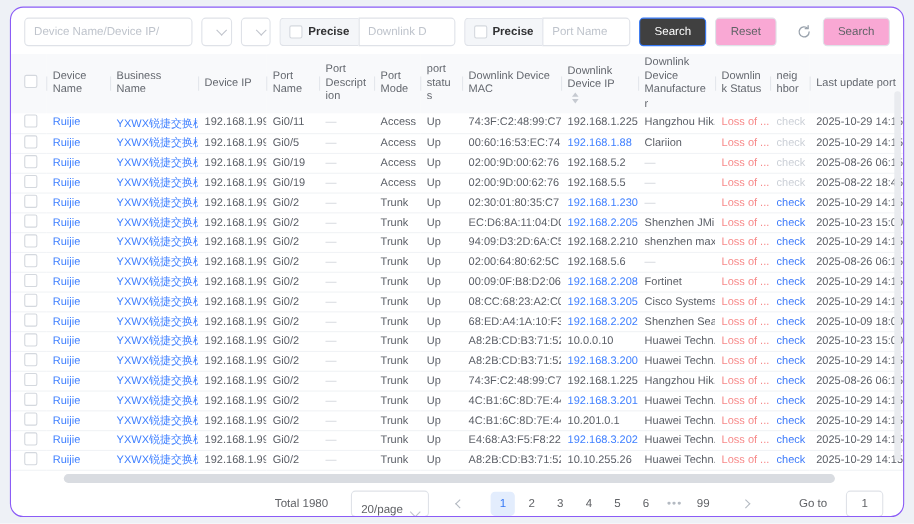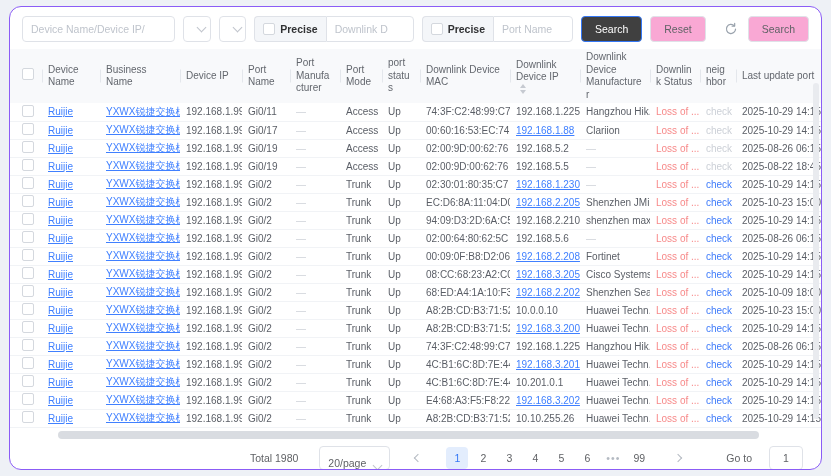--- a/index.html
+++ b/index.html
@@ -83,21 +83,21 @@
   th:not(:first-child) .th-inner::before {
     content: ""; position: absolute; left: 0; top: 50%; transform: translateY(-50%);
     width: 1px; height: 13px; background: #e4e7ec;
   }
   td {
     font-size: 10px; color: #5a5e66; height: 18px;
     border-bottom: 1px solid #f1f3f6; padding: 0 6px;
     white-space: nowrap; overflow: hidden; vertical-align: middle;
   }
   td.cb-cell, th.cb-cell { padding: 0 0 0 12px; }
-  .link { color: #4080ff; cursor: pointer; text-decoration: underline; }
+  .link { color: #4080ff; cursor: pointer; }
   .dash { color: #ced2d9; }
   .danger { color: #f78989; }
   .check-off { color: #ccd0d7; }
   .check-on { color: #3e7bfa; cursor: pointer; }
   .sort { display: inline-flex; flex-direction: column; margin-left: 4px; gap: 2px; cursor: pointer; }
   .sort i { display: block; width: 0; height: 0; border-left: 3.5px solid transparent; border-right: 3.5px solid transparent; }
   .sort .up { border-bottom: 4px solid #c6cad1; }
   .sort .down { border-top: 4px solid #c6cad1; }
   .vscroll {
     position: absolute; right: 2px; top: 34px; width: 6px; height: 336px;
@@ -218,21 +218,21 @@
                 <span>Device IP</span>
               </div>
             </th>
             <th>
               <div class="th-inner">
                 <span>Port Name</span>
               </div>
             </th>
             <th>
               <div class="th-inner">
-                <span>Port Manufacturer</span>
+                <span>Port Description</span>
               </div>
             </th>
             <th>
               <div class="th-inner">
                 <span>Port Mode</span>
               </div>
             </th>
             <th>
               <div class="th-inner">
                 <span>port status</span>
@@ -289,21 +289,21 @@
             <td>Hangzhou Hik...</td>
             <td class="danger">Loss of ...</td>
             <td class="check-off">check</td>
             <td>2025-10-29 14:15:..</td>
           </tr>
           <tr>
             <td class="cb-cell"><span class="cb"></span></td>
             <td class="link">Ruijie</td>
             <td class="link">YXWX锐捷交换机RG-S57</td>
             <td>192.168.1.99</td>
-            <td>Gi0/17</td>
+            <td>Gi0/5</td>
             <td class="dash">—</td>
             <td>Access</td>
             <td>Up</td>
             <td>00:60:16:53:EC:74</td>
             <td class="link">192.168.1.88</td>
             <td>Clariion</td>
             <td class="danger">Loss of ...</td>
             <td class="check-off">check</td>
             <td>2025-10-29 14:15:..</td>
           </tr>

